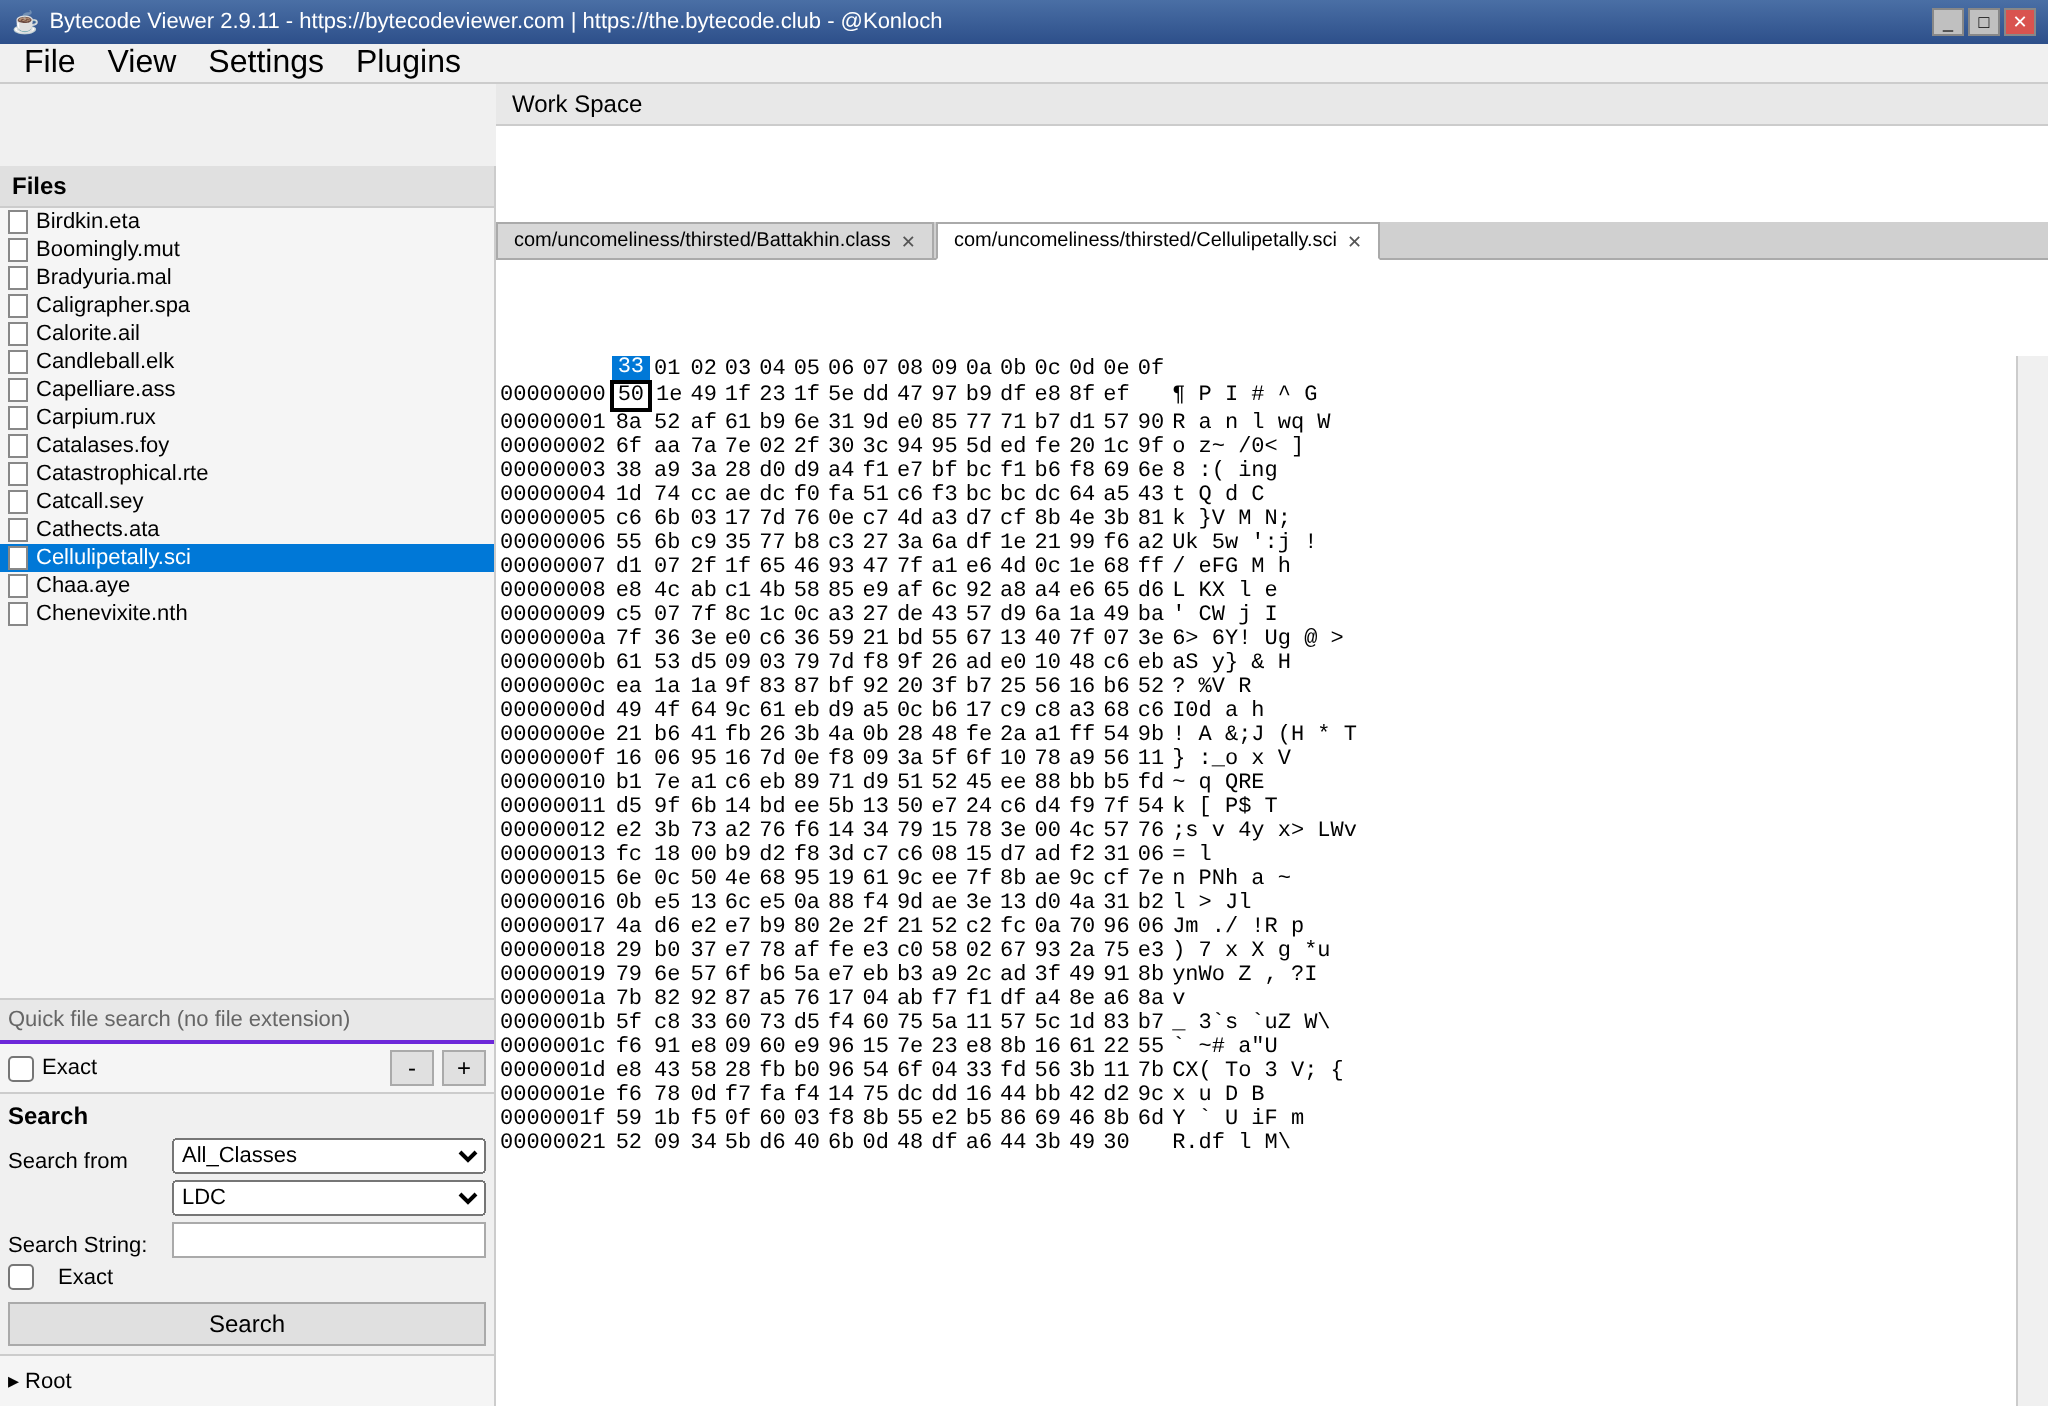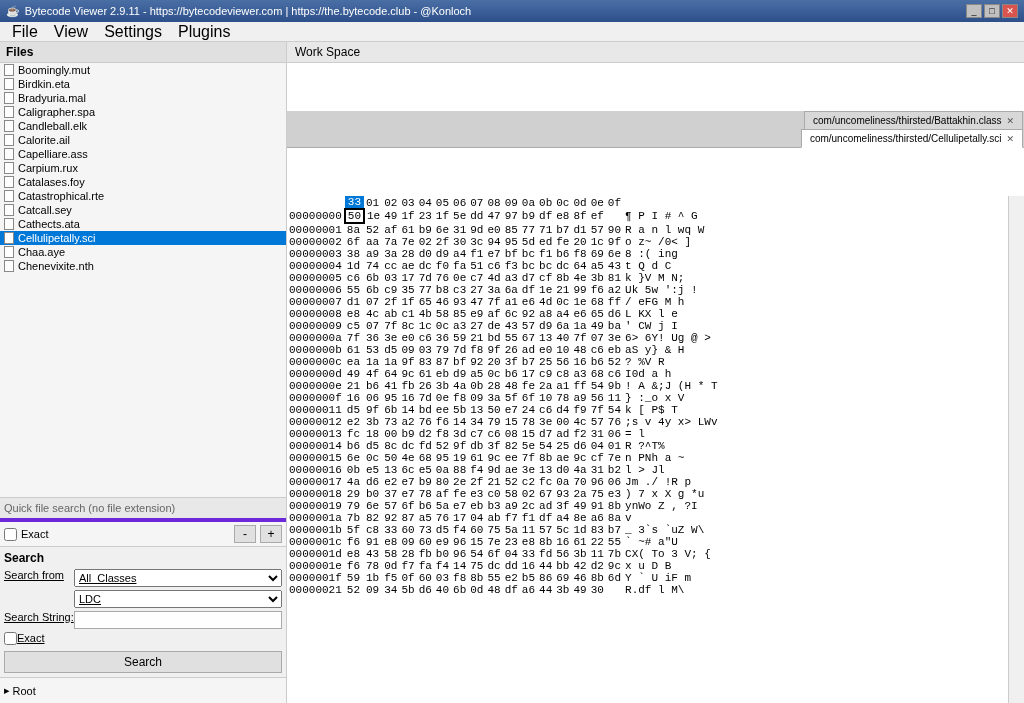--- a/index.html
+++ b/index.html
@@ -47,25 +47,26 @@
     }
     
     
     #main-layout {
       display: flex;
       height: calc(703px - 42px);
     }
     
     
     #left-panel {
-      width: 287px;
+      width: 248px;
       background: #f5f5f5;
       border-right: 1px solid #ccc;
       display: flex;
       flex-direction: column;
+      margin-top: 41px;
     }
     
     #files-header {
       background: #e0e0e0;
       border-bottom: 1px solid #ccc;
       padding: 3px 6px;
       font-family: Arial, sans-serif;
       font-size: 12px;
       font-weight: bold;
     }
@@ -90,21 +91,21 @@
       width: 10px; height: 12px;
       border: 1px solid #888;
       background: white;
       margin-right: 4px;
       flex-shrink: 0;
     }
     
     #quick-search-bar {
       padding: 4px 4px;
       border-top: 1px solid #ccc;
-      border-bottom: 4px solid #6d28d9;
+      border-bottom: 2px solid #6d28d9;
       background: #e8e8e8;
       font-family: Arial, sans-serif;
       font-size: 11px;
       color: #666;
     }
     
     #exact-row {
       display: flex;
       align-items: center;
       padding: 3px 4px;
@@ -129,24 +130,23 @@
       font-family: Arial, sans-serif;
       font-size: 11px;
     }
     #search-title {
       font-weight: bold;
       margin-bottom: 4px;
       font-size: 12px;
     }
     .search-row {
       display: flex;
-      align-items: flex-start;
+      align-items: flex-end;
       margin-bottom: 3px;
-      gap: 0;
-      text-decoration: underline;
+      gap: 12px;
     }
     .search-label { min-width: 70px; }
     .search-select {
       flex: 1;
       height: 18px;
       font-size: 11px;
       font-family: Arial, sans-serif;
     }
     .search-input {
       flex: 1;
@@ -197,21 +197,20 @@
       font-size: 12px;
       border-bottom: 1px solid #ccc;
     }
     
     
     #tabs-bar {
       display: flex;
       background: #d0d0d0;
       border-bottom: 1px solid #aaa;
       align-items: flex-end;
-      flex-direction: column;
     }
     .tab {
       display: flex;
       align-items: center;
       padding: 3px 8px 3px 8px;
       border: 1px solid #aaa;
       border-bottom: none;
       background: #d8d8d8;
       cursor: pointer;
       font-family: Arial, sans-serif;
@@ -305,41 +304,41 @@
 
 <div id="main-layout">
 
   <div id="left-panel">
     <div id="files-header">Files</div>
 
     <div id="file-tree">
 
     <div class="file-item">
           <div class="file-icon-page"></div>
+          <span>Birdkin.eta</span>
+        </div>
+        <div class="file-item">
+          <div class="file-icon-page"></div>
           <span>Boomingly.mut</span>
         </div>
         <div class="file-item">
           <div class="file-icon-page"></div>
-          <span>Birdkin.eta</span>
-        </div>
-        <div class="file-item">
-          <div class="file-icon-page"></div>
           <span>Bradyuria.mal</span>
         </div>
         <div class="file-item">
           <div class="file-icon-page"></div>
           <span>Caligrapher.spa</span>
         </div>
         <div class="file-item">
           <div class="file-icon-page"></div>
+          <span>Calorite.ail</span>
+        </div>
+        <div class="file-item">
+          <div class="file-icon-page"></div>
           <span>Candleball.elk</span>
-        </div>
-        <div class="file-item">
-          <div class="file-icon-page"></div>
-          <span>Calorite.ail</span>
         </div>
         <div class="file-item">
           <div class="file-icon-page"></div>
           <span>Capelliare.ass</span>
         </div>
         <div class="file-item">
           <div class="file-icon-page"></div>
           <span>Carpium.rux</span>
         </div>
         <div class="file-item">
@@ -775,20 +774,40 @@
                 <td>5f</td>
                 <td>6f</td>
                 <td>10</td>
                 <td>78</td>
                 <td>a9</td>
                 <td>56</td>
                 <td>11</td>
                 <td class="ascii-cell">}  :_o x V</td>
               </tr>
               <tr>
+                <td class="addr-cell">00000010</td>
+                <td>b1</td>
+                <td>7e</td>
+                <td>a1</td>
+                <td>c6</td>
+                <td>eb</td>
+                <td>89</td>
+                <td>71</td>
+                <td>d9</td>
+                <td>51</td>
+                <td>52</td>
+                <td>45</td>
+                <td>ee</td>
+                <td>88</td>
+                <td>bb</td>
+                <td>b5</td>
+                <td>fd</td>
+                <td class="ascii-cell">~ q QRE</td>
+              </tr>
+              <tr>
                 <td class="addr-cell">00000011</td>
                 <td>d5</td>
                 <td>9f</td>
                 <td>6b</td>
                 <td>14</td>
                 <td>bd</td>
                 <td>ee</td>
                 <td>5b</td>
                 <td>13</td>
                 <td>50</td>
@@ -835,40 +854,20 @@
                 <td>08</td>
                 <td>15</td>
                 <td>d7</td>
                 <td>ad</td>
                 <td>f2</td>
                 <td>31</td>
                 <td>06</td>
                 <td class="ascii-cell">=   l</td>
               </tr>
               <tr>
-                <td class="addr-cell">00000014</td>
-                <td>b6</td>
-                <td>d5</td>
-                <td>8c</td>
-                <td>dc</td>
-                <td>fd</td>
-                <td>52</td>
-                <td>9f</td>
-                <td>db</td>
-                <td>3f</td>
-                <td>82</td>
-                <td>5e</td>
-                <td>54</td>
-                <td>25</td>
-                <td>d6</td>
-                <td>04</td>
-                <td>01</td>
-                <td class="ascii-cell">R  ?^T% </td>
-              </tr>
-              <tr>
                 <td class="addr-cell">00000015</td>
                 <td>6e</td>
                 <td>0c</td>
                 <td>50</td>
                 <td>4e</td>
                 <td>68</td>
                 <td>95</td>
                 <td>19</td>
                 <td>61</td>
                 <td>9c</td>

